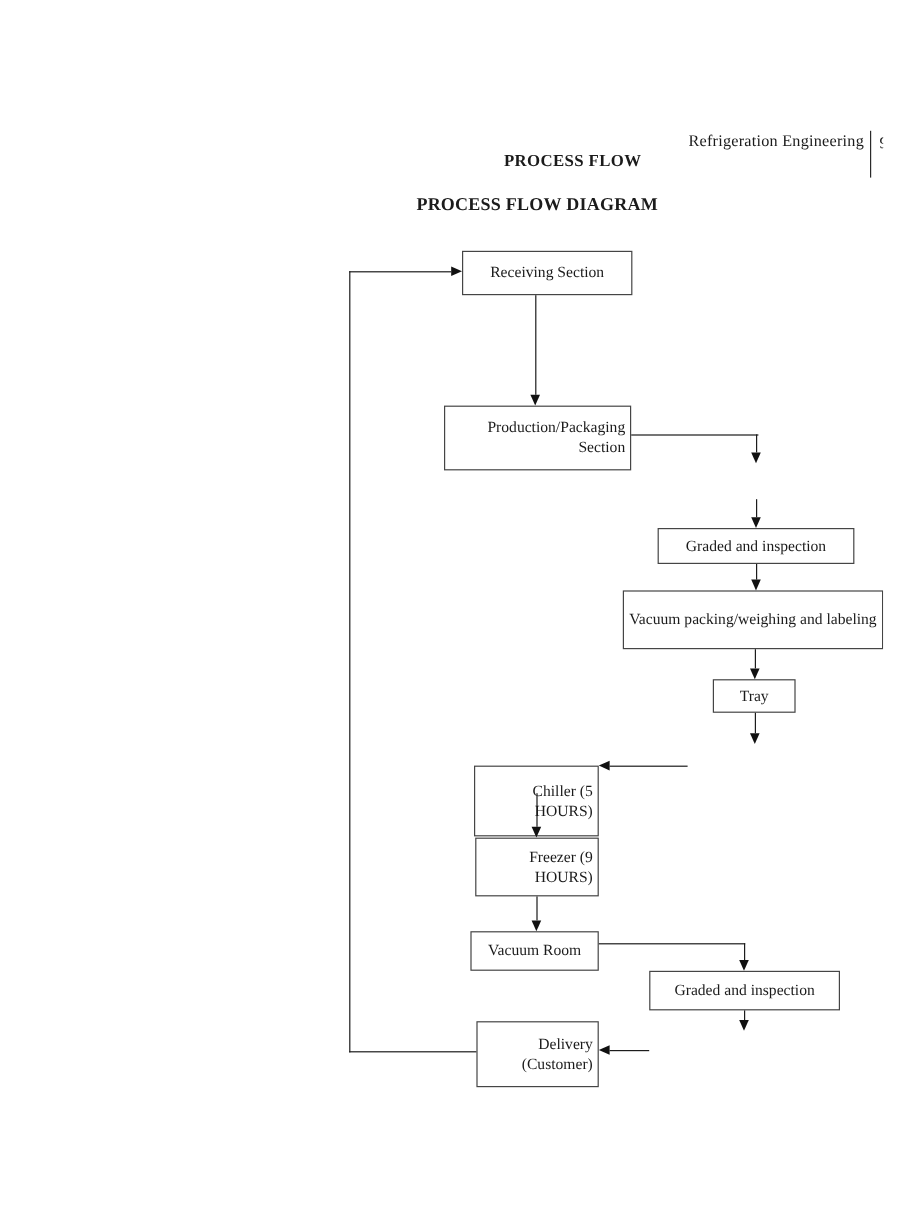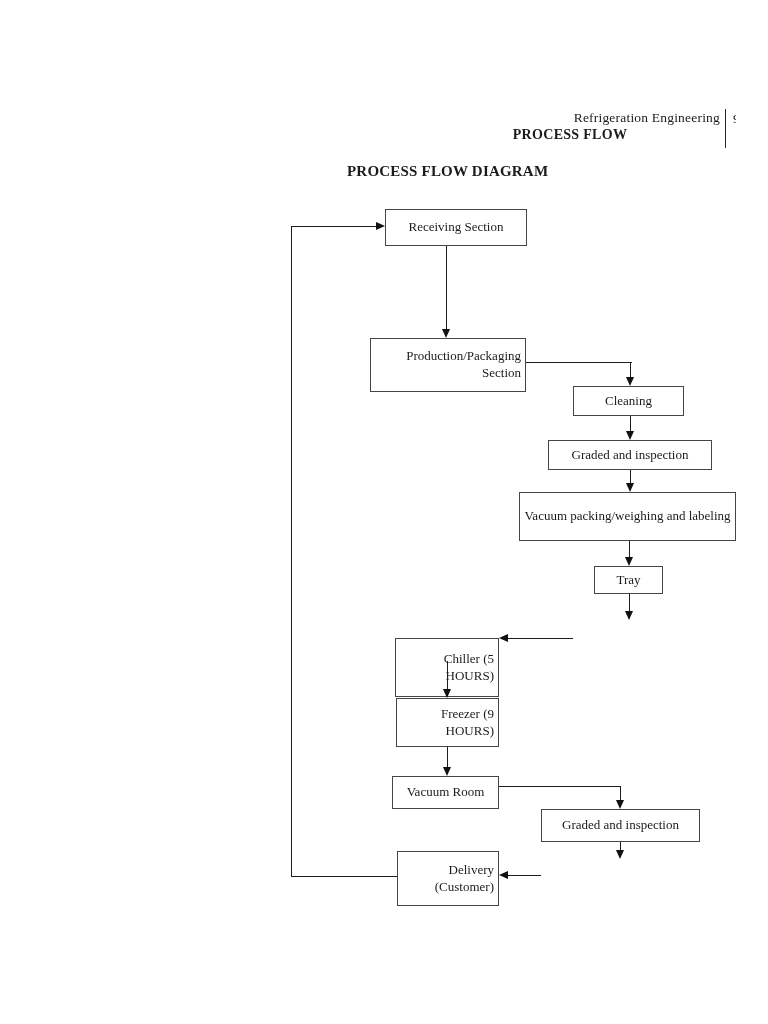--- a/index.html
+++ b/index.html
@@ -18,21 +18,21 @@
   .hdr-course {
     position: absolute;
     left: 356px; top: 46px; width: 300px;
     text-align: right;
     font-size: 13.5px;
     letter-spacing: 0.2px;
   }
   .hdr-section {
     position: absolute;
     left: 356px; top: 63px; width: 300px;
-    text-align: center;
+    text-align: left;
     font-weight: bold;
     font-size: 14px;
     letter-spacing: 0.3px;
   }
   .hdr-divider {
     position: absolute;
     left: 661px; top: 45px; height: 39px; width: 0;
     border-left: 1.5px solid #2a2a2a;
   }
   .hdr-page {
@@ -95,21 +95,20 @@
 
   <div class="hdr-course">Refrigeration Engineering</div>
   <div class="hdr-section">PROCESS FLOW</div>
   <div class="hdr-divider"></div>
   <div class="hdr-page">9</div>
 
   <div class="doc-title">PROCESS FLOW DIAGRAM</div>
 
   <div class="node" style="left:321px;top:145px;width:142px;height:37px">Receiving Section</div>
   <div class="node" style="left:306px;top:274px;width:156px;height:54px">Production/Packaging Section</div>
-  <div class="node" style="left:509px;top:322px;width:111px;height:30px">Cleaning</div>
   <div class="node" style="left:484px;top:376px;width:164px;height:30px">Graded and inspection</div>
   <div class="node" style="left:455px;top:428px;width:217px;height:49px">Vacuum packing/weighing and labeling</div>
   <div class="node" style="left:530px;top:502px;width:69px;height:28px">Tray</div>
   <div class="node" style="left:331px;top:574px;width:104px;height:59px">Chiller (5 HOURS)</div>
   <div class="node" style="left:332px;top:634px;width:103px;height:49px">Freezer (9 HOURS)</div>
   <div class="node" style="left:328px;top:712px;width:107px;height:33px">Vacuum Room</div>
   <div class="node" style="left:477px;top:745px;width:159px;height:33px">Graded and inspection</div>
   <div class="node" style="left:333px;top:787px;width:102px;height:55px">Delivery (Customer)</div>
 
   <div class="vline" style="left:382px;top:182px;height:83px"></div>

